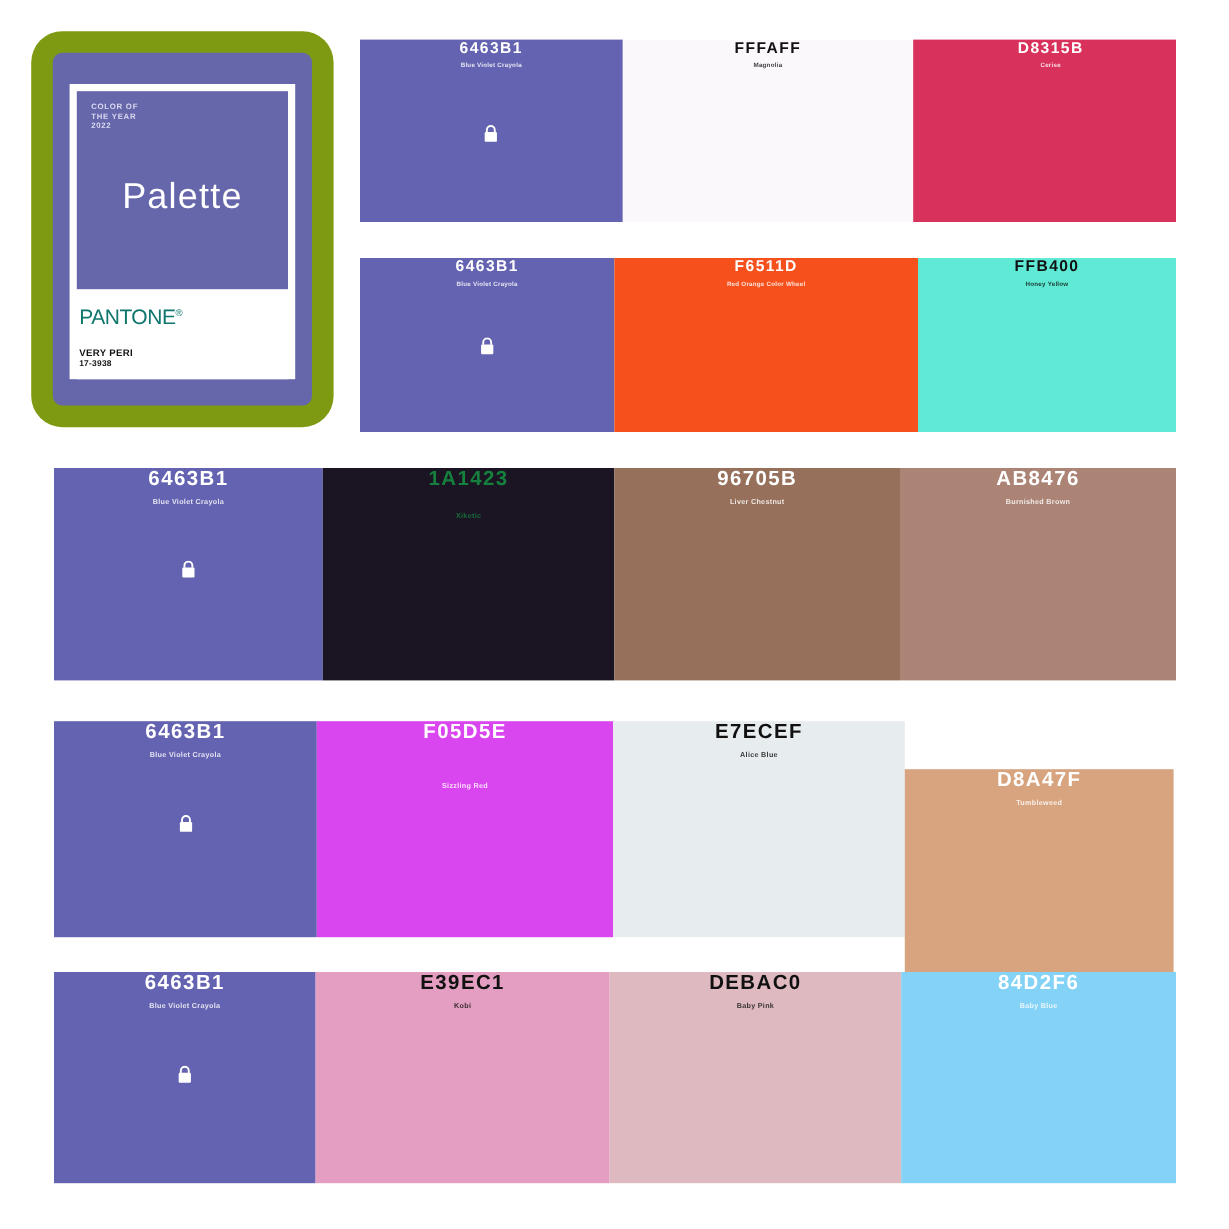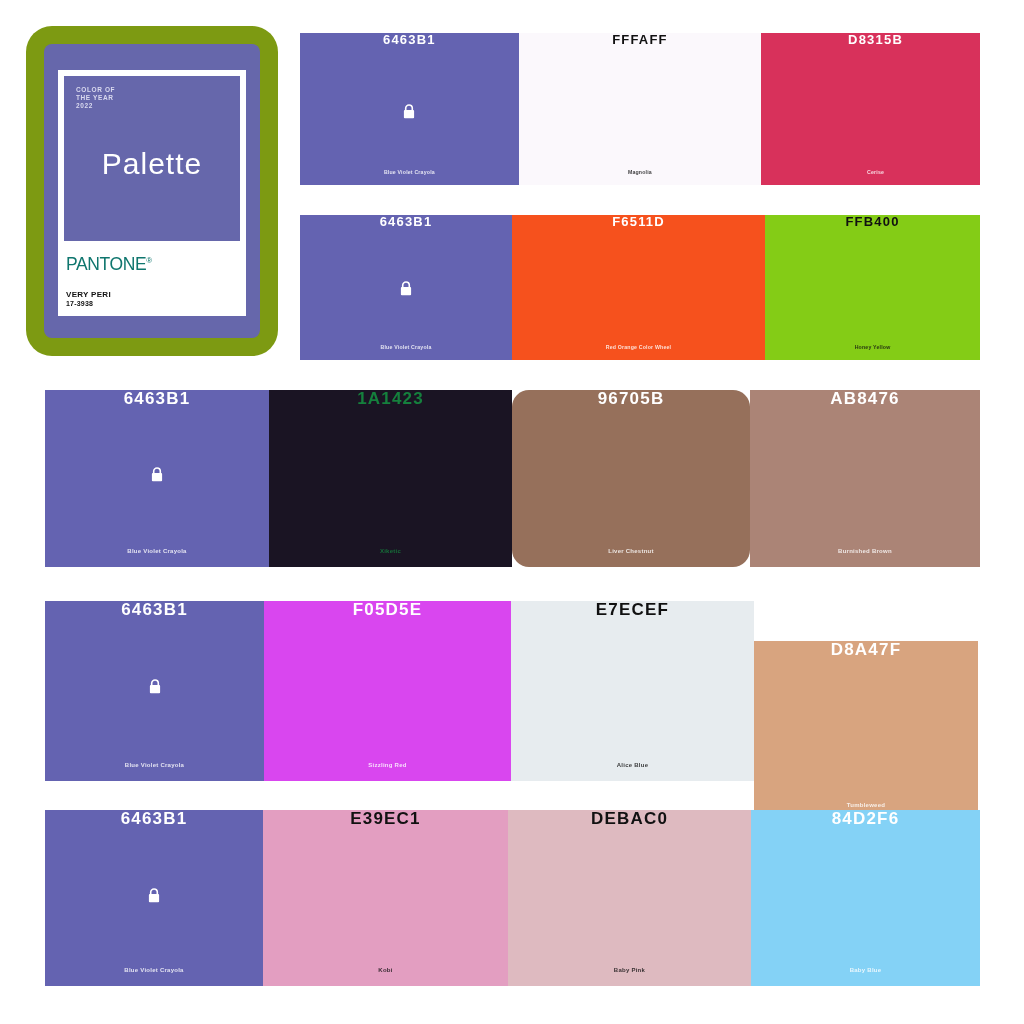--- a/index.html
+++ b/index.html
@@ -105,21 +105,21 @@
   .palette-row {
     position: absolute;
     display: flex;
   }
   .swatch {
     position: relative;
     height: 100%;
     display: flex;
     flex-direction: column;
     align-items: center;
-    justify-content: space-between;
+    justify-content: flex-start;
   }
   .lock-icon {
     position: absolute;
     left: 50%;
     transform: translateX(-50%);
   }
   .lock-icon svg { display: block; }
   .swatch-hex {
     font-weight: 700;
     letter-spacing: 1.2px;
@@ -203,41 +203,41 @@
   <rect x="1.4" y="6.0" width="10.2" height="8.2" rx="1" fill="#FFFFFF"></rect>
 </svg>
           </div>
           <div class="swatch-hex">6463B1</div>
           <div class="swatch-name">Blue Violet Crayola</div>
         </div>
         <div class="swatch" style="background: rgb(246, 81, 29); color: rgb(255, 255, 255); flex: 253 0 0px;">
           <div class="swatch-hex">F6511D</div>
           <div class="swatch-name">Red Orange Color Wheel</div>
         </div>
-        <div class="swatch" style="background: #84cc16; color: rgb(17, 17, 17); flex: 215 0 0px;">
+        <div class="swatch" style="background: #5eead4; color: rgb(17, 17, 17); flex: 215 0 0px;">
           <div class="swatch-hex">FFB400</div>
           <div class="swatch-name">Honey Yellow</div>
         </div>
       </div>
       <div class="palette-row row-3">
         <div class="swatch" style="background: rgb(100, 99, 177); color: rgb(255, 255, 255); flex: 224 0 0px;">
           <div class="lock-icon">
             <svg width="13" height="15" viewBox="0 0 13 15" aria-hidden="true">
   <path d="M3.2 6.2V4.3a3.3 3.3 0 0 1 6.6 0v1.9" fill="none" stroke="#FFFFFF" stroke-width="1.6"></path>
   <rect x="1.4" y="6.0" width="10.2" height="8.2" rx="1" fill="#FFFFFF"></rect>
 </svg>
           </div>
           <div class="swatch-hex">6463B1</div>
           <div class="swatch-name">Blue Violet Crayola</div>
         </div>
         <div class="swatch" style="background: rgb(26, 20, 35); color: #15803d; flex: 243 0 0px; gap: 12px;">
           <div class="swatch-hex">1A1423</div>
           <div class="swatch-name">Xiketic</div>
         </div>
-        <div class="swatch" style="background: rgb(150, 112, 91); color: rgb(255, 255, 255); flex: 238 0 0px; border-radius: 17px;">
+        <div class="swatch" style="background: rgb(150, 112, 91); color: rgb(255, 255, 255); flex: 238 0 0px;">
           <div class="swatch-hex">96705B</div>
           <div class="swatch-name">Liver Chestnut</div>
         </div>
         <div class="swatch" style="background: rgb(171, 132, 118); color: rgb(255, 255, 255); flex: 230 0 0px;">
           <div class="swatch-hex">AB8476</div>
           <div class="swatch-name">Burnished Brown</div>
         </div>
       </div>
       <div class="palette-row row-4">
         <div class="swatch" style="background: rgb(100, 99, 177); color: rgb(255, 255, 255); flex: 219 0 0px;">

